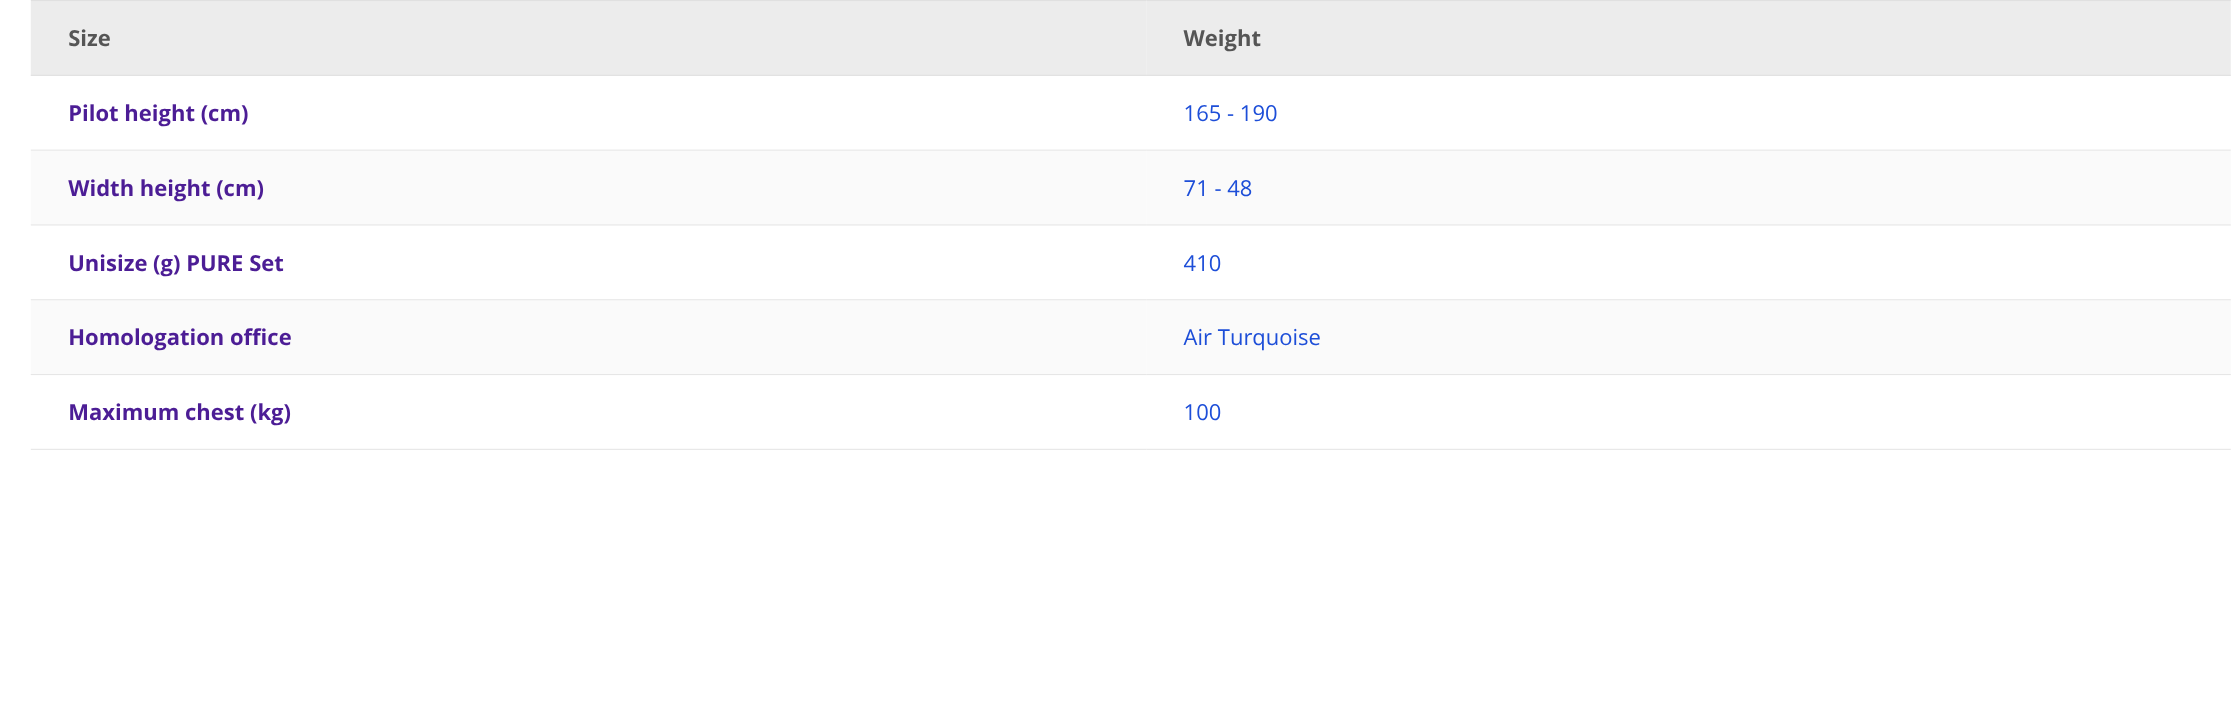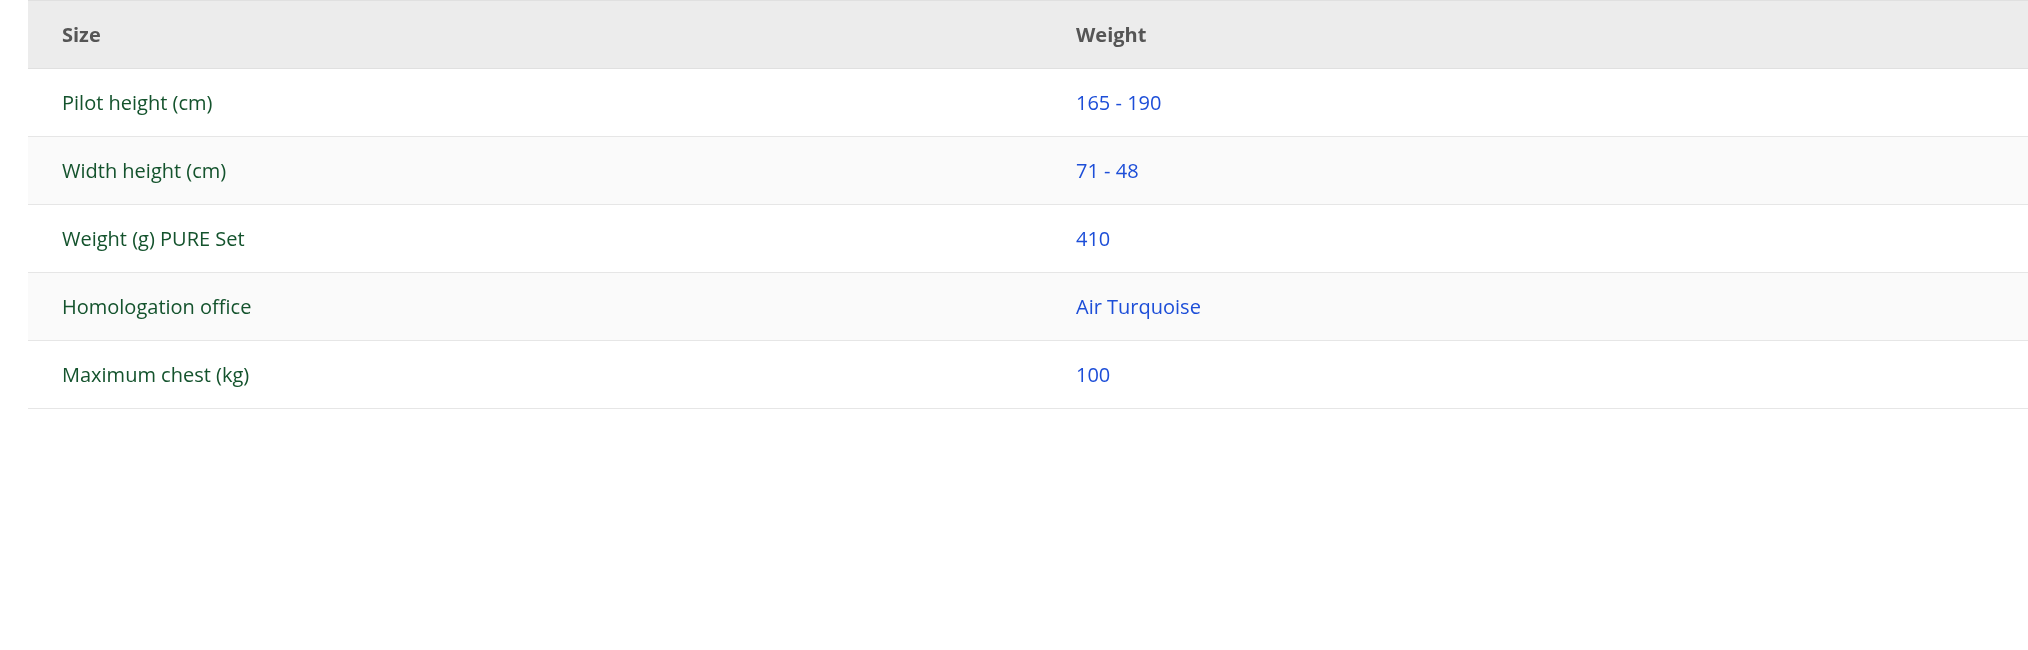--- a/index.html
+++ b/index.html
@@ -32,22 +32,22 @@
     border-top: 1px solid #e0e0e0;
     border-bottom: 1px solid #e0e0e0;
   }
   tbody tr:nth-child(odd) {
     background: #ffffff;
   }
   tbody tr:nth-child(even) {
     background: #fafafa;
   }
   tbody td:first-child {
-    font-weight: 400;
-    color: #14532d;
+    font-weight: 700;
+    color: #4c1d95;
   }
   tbody td:last-child {
     font-weight: 400;
     color: #1d4ed8;
   }
   col.label-col { width: 50%; }
   col.value-col { width: 50%; }
 </style>
 </head>
 <body>
@@ -66,21 +66,21 @@
   <tbody>
     <tr>
       <td>Pilot height (cm)</td>
       <td>165 - 190</td>
     </tr>
     <tr>
       <td>Width height (cm)</td>
       <td>71 - 48</td>
     </tr>
     <tr>
-      <td>Weight (g) PURE Set</td>
+      <td>Unisize (g) PURE Set</td>
       <td>410</td>
     </tr>
     <tr>
       <td>Homologation office</td>
       <td>Air Turquoise</td>
     </tr>
     <tr>
       <td>Maximum chest (kg)</td>
       <td>100</td>
     </tr>

